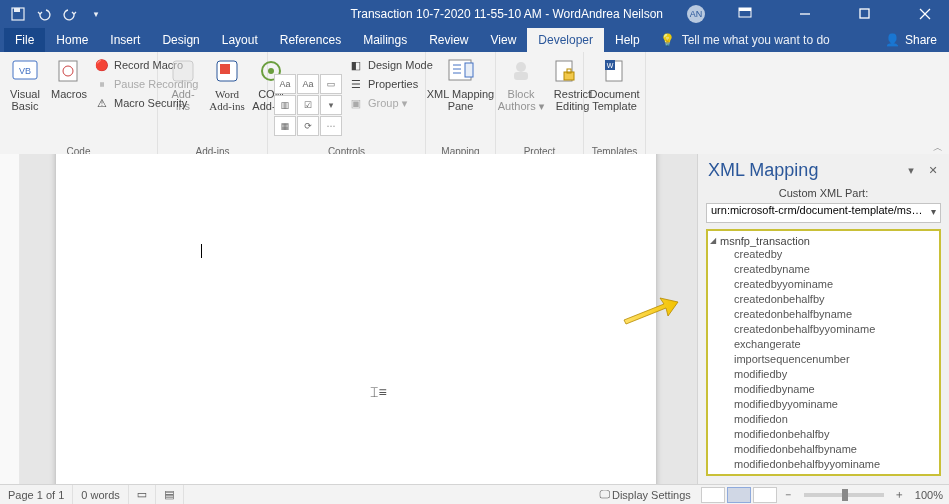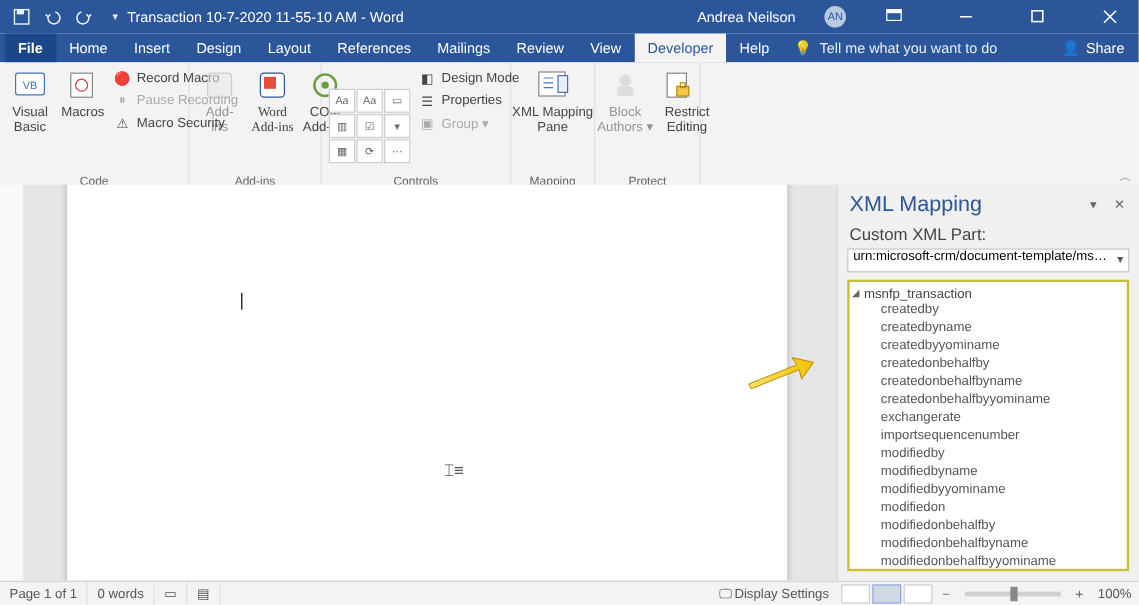--- a/index.html
+++ b/index.html
@@ -2,29 +2,29 @@
 <html><head>
 <meta charset="utf-8">
 <style>
   * { box-sizing: border-box; margin: 0; padding: 0; font-family: "Segoe UI", Arial, sans-serif; }
   body { width: 949px; height: 504px; overflow: hidden; background: #fff; position: relative; }
 
   
   .titlebar { height: 28px; background: #2b579a; color: #fff; display: flex; align-items: center; font-size: 12px; }
   .qatitle { display: flex; align-items: center; gap: 6px; padding-left: 8px; }
   .qatbtn { width: 20px; height: 20px; display: flex; align-items: center; justify-content: center; opacity: 0.9; cursor: pointer; }
-  .title-center { flex: 1; text-align: left; }
+  .title-center { flex: 1; text-align: right; }
   .title-right { display: flex; align-items: center; gap: 20px; padding-right: 4px; }
   .avatar { width: 18px; height: 18px; border-radius: 50%; background: #b8c9e0; color: #2b579a; font-size: 9px; display: flex; align-items: center; justify-content: center; margin-left:4px;}
   .winbtn { width: 40px; height: 28px; display: flex; align-items: center; justify-content: center; cursor: pointer; }
 
   
   .tabstrip { height: 24px; background: #2b579a; display: flex; align-items: stretch; padding-left: 4px; }
   .tab { color: #fff; font-size: 12px; padding: 0 11px; display: flex; align-items: center; cursor: pointer; }
-  .tab.file { background: #19478a; font-weight: bold; }
+  .tab.file { background: #19478a; }
   .tab.active { background: #f3f3f3; color: #2b579a; }
   .tell { display:flex; align-items:center; gap:6px; color:#fff; font-size:12px; padding:0 10px; opacity:0.9;}
   .share { margin-left: auto; color:#fff; font-size:12px; padding:0 12px; display:flex; align-items:center; gap:5px; cursor:pointer;}
 
   
   .ribbon { height: 108px; background: #f3f3f3; border-bottom: 1px solid #d4d4d4; display: flex; position: relative; }
   .group { border-right: 1px solid #e1e1e1; display: flex; flex-direction: column; padding: 2px 4px 0 4px; }
   .group-body { flex: 1; display: flex; align-items: flex-start; gap: 2px; }
   .group-label { text-align: center; font-size: 10px; color: #666; padding: 1px 0 2px 0; }
   .bigbtn { display: flex; flex-direction: column; align-items: center; justify-content: flex-start; padding: 2px 4px; cursor: pointer; min-width: 42px; }
@@ -49,21 +49,21 @@
   .vruler { width:20px; background:#f9f9f9; border-right:1px solid #e8e8e8; }
   .docview { flex:1; position:relative; overflow:hidden; background:#e6e6e6; }
   .page { position:absolute; left:36px; top:-10px; width:600px; height:800px; background:#fff; box-shadow:0 2px 6px rgba(0,0,0,0.25); }
   .cursor { position:absolute; left:145px; top:100px; width:1px; height:14px; background:#000; }
   .ibeam { position:absolute; left:350px; top:230px; font-size:14px; color:#555; }
 
   .pane { width:252px; background:#f0f0f0; border-left:1px solid #d4d4d4; display:flex; flex-direction:column; }
   .pane-head { display:flex; align-items:center; padding:6px 8px 4px 10px; }
   .pane-head .title { color:#2b579a; font-size:18px; flex:1; }
   .pane-head .pb { width:16px; height:16px; display:flex; align-items:center; justify-content:center; color:#666; cursor:pointer; margin-left:6px; font-size:11px;}
-  .pane-sub { font-size:14px; color:#444; padding:2px 10px; }
+  .pane-sub { font-size:11px; color:#444; padding:2px 10px;text-align:center; }
   .pane-select { margin:2px 8px 6px 8px; height:20px; border:1px solid #c4c4c4; background:#fff; font-size:11px; padding:0 16px 0 4px; overflow:hidden; white-space:nowrap; text-overflow:ellipsis; position:relative; cursor:pointer;}
   .pane-select::after { content:"▾"; position:absolute; right:4px; top:2px; font-size:10px; color:#555;}
   .tree { flex:1; margin:0 8px 8px 8px; border:2px solid #c9c037; background:#fff; font-size:11px; color:#555; padding:4px 2px; overflow:hidden; position:relative;}
   .tree-root { color:#444; padding-left:10px; position:relative;}
   .tree-root::before { content:"◢"; position:absolute; left:0; top:1px; font-size:8px; color:#666;}
   .tree-item { padding-left:24px; line-height:15px; white-space:nowrap; cursor:default;}
 
   
   .arrow { position:absolute; left:620px; top:296px; width:60px; height:30px; pointer-events:none; }
 
@@ -296,20 +296,36 @@
               <rect x="15" y="11" width="4" height="4" fill="none" stroke="#b58900"></rect>
             </svg>
           </span>
           <span class="lbl" style="white-space:pre;margin-left:15px;">Restrict
 Editing</span>
         </div>
     </div>
     <div class="group-label">Protect</div>
   </div>
 
+  <div class="group" style="width:62px;">
+    <div class="group-body" style="justify-content:center;">
+      <div class="bigbtn">
+          <span class="ic">
+            <svg width="26" height="26">
+              <rect x="4" y="3" width="16" height="20" fill="#fff" stroke="#888"></rect>
+              <rect x="3" y="2" width="10" height="10" fill="#2b579a"></rect>
+              <text x="8" y="10" font-size="7" fill="#fff" text-anchor="middle">W</text>
+            </svg>
+          </span>
+          <span class="lbl" style="white-space:pre;">Document
+Template</span>
+        </div>
+    </div>
+    <div class="group-label">Templates</div>
+  </div>
   <span class="collapse">︿</span>
 </div>
 
 <div class="ruler-row">
   <div class="ruler-gutter">L</div>
   <div class="ruler">
     <div class="shade" style="left:0;width:54px;"></div>
     <div class="shade" style="left:560px;right:0;"></div>
     <div class="seg" style="left:54px;"></div>
     <div class="seg" style="left:138px;">1</div>

